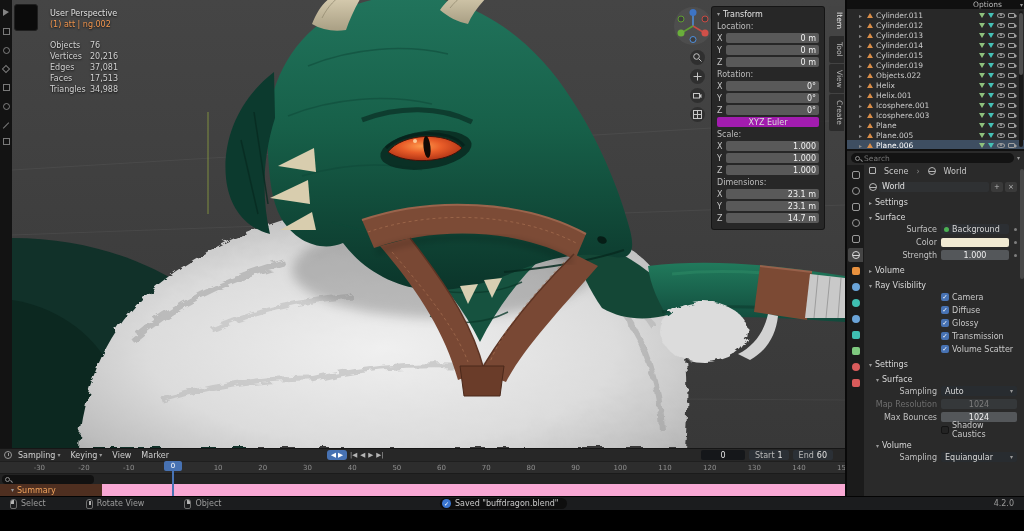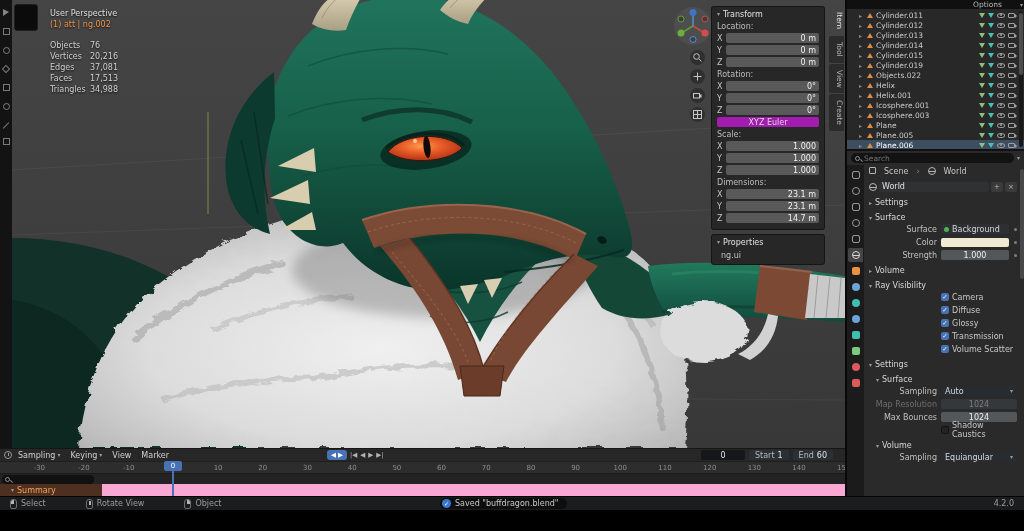--- a/index.html
+++ b/index.html
@@ -419,27 +419,20 @@
                   <span class="np-fld">23.1 m</span>
                 </div>
               <div class="np-row">
                   <span class="np-ax">Y</span>
                   <span class="np-fld">23.1 m</span>
                 </div>
               <div class="np-row">
                   <span class="np-ax">Z</span>
                   <span class="np-fld">14.7 m</span>
                 </div>
-            </div>
-            <div class="np-box">
-              <div class="np-hdr">
-                  <span class="caret">▾</span>
-                  <span>Properties</span>
-                </div>
-              <div class="np-item">ng.ui</div>
             </div>
           </div>
 
           <div class="side-tabs">
             <div class="side-tab active">Item</div>
             <div class="side-tab">Tool</div>
             <div class="side-tab">View</div>
             <div class="side-tab">Create</div>
           </div>
         </div>

